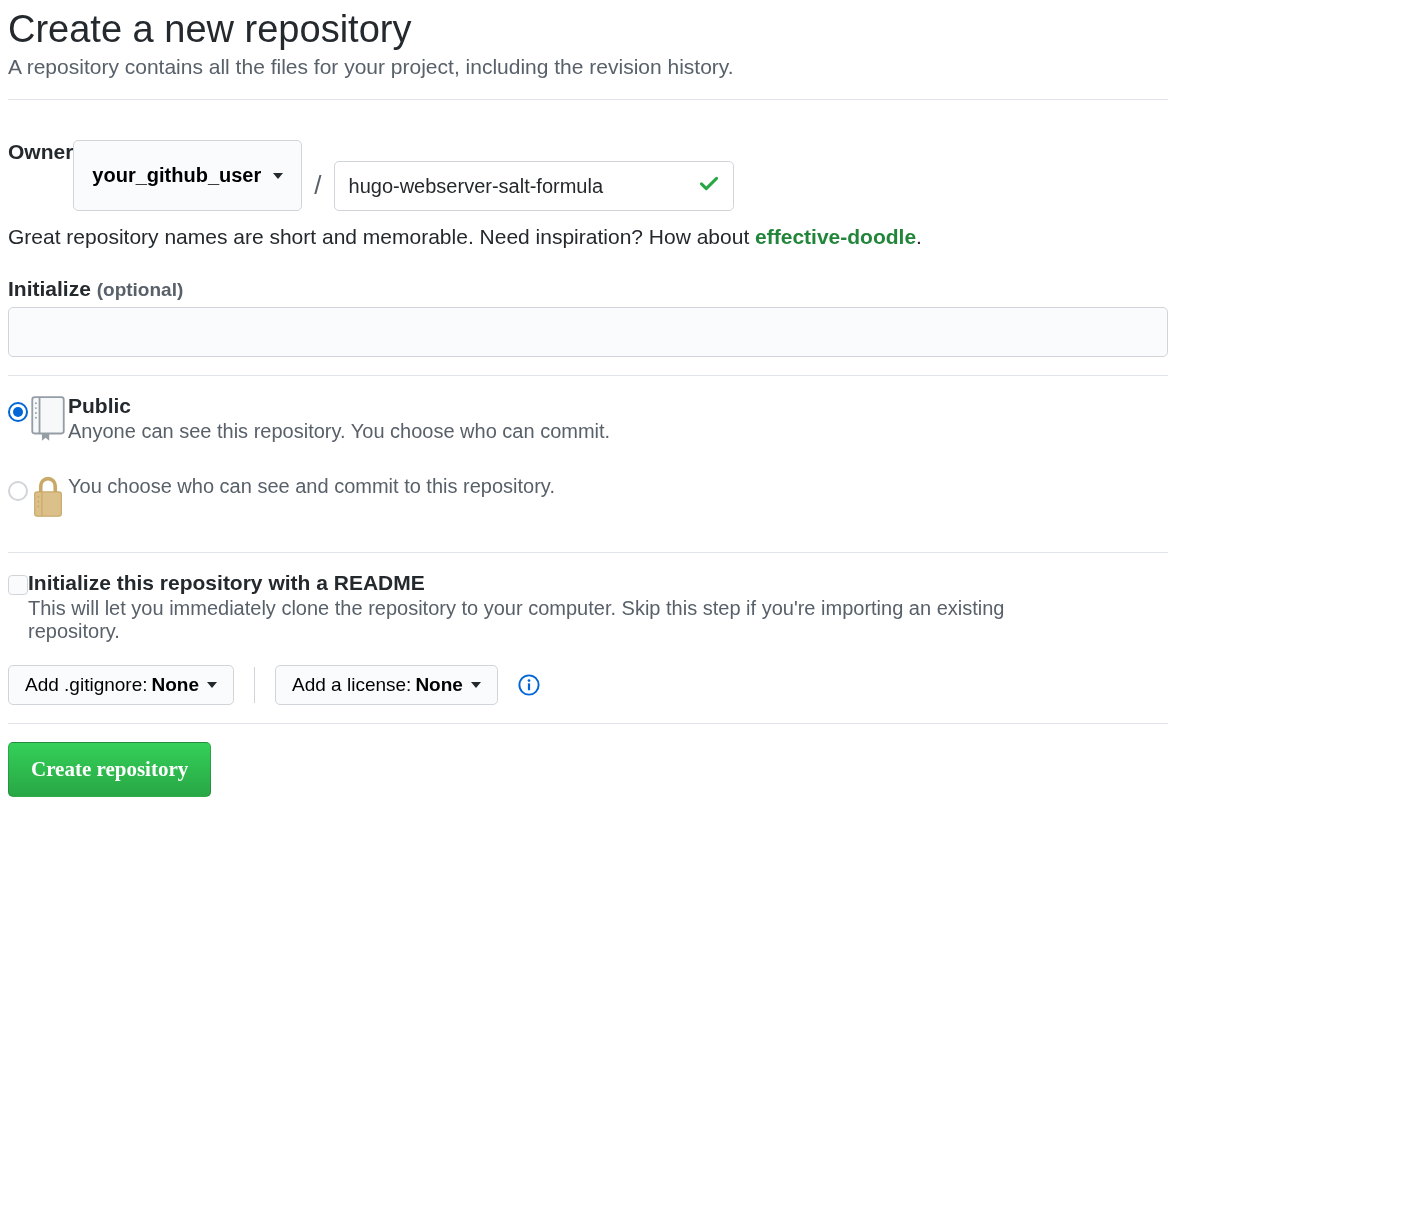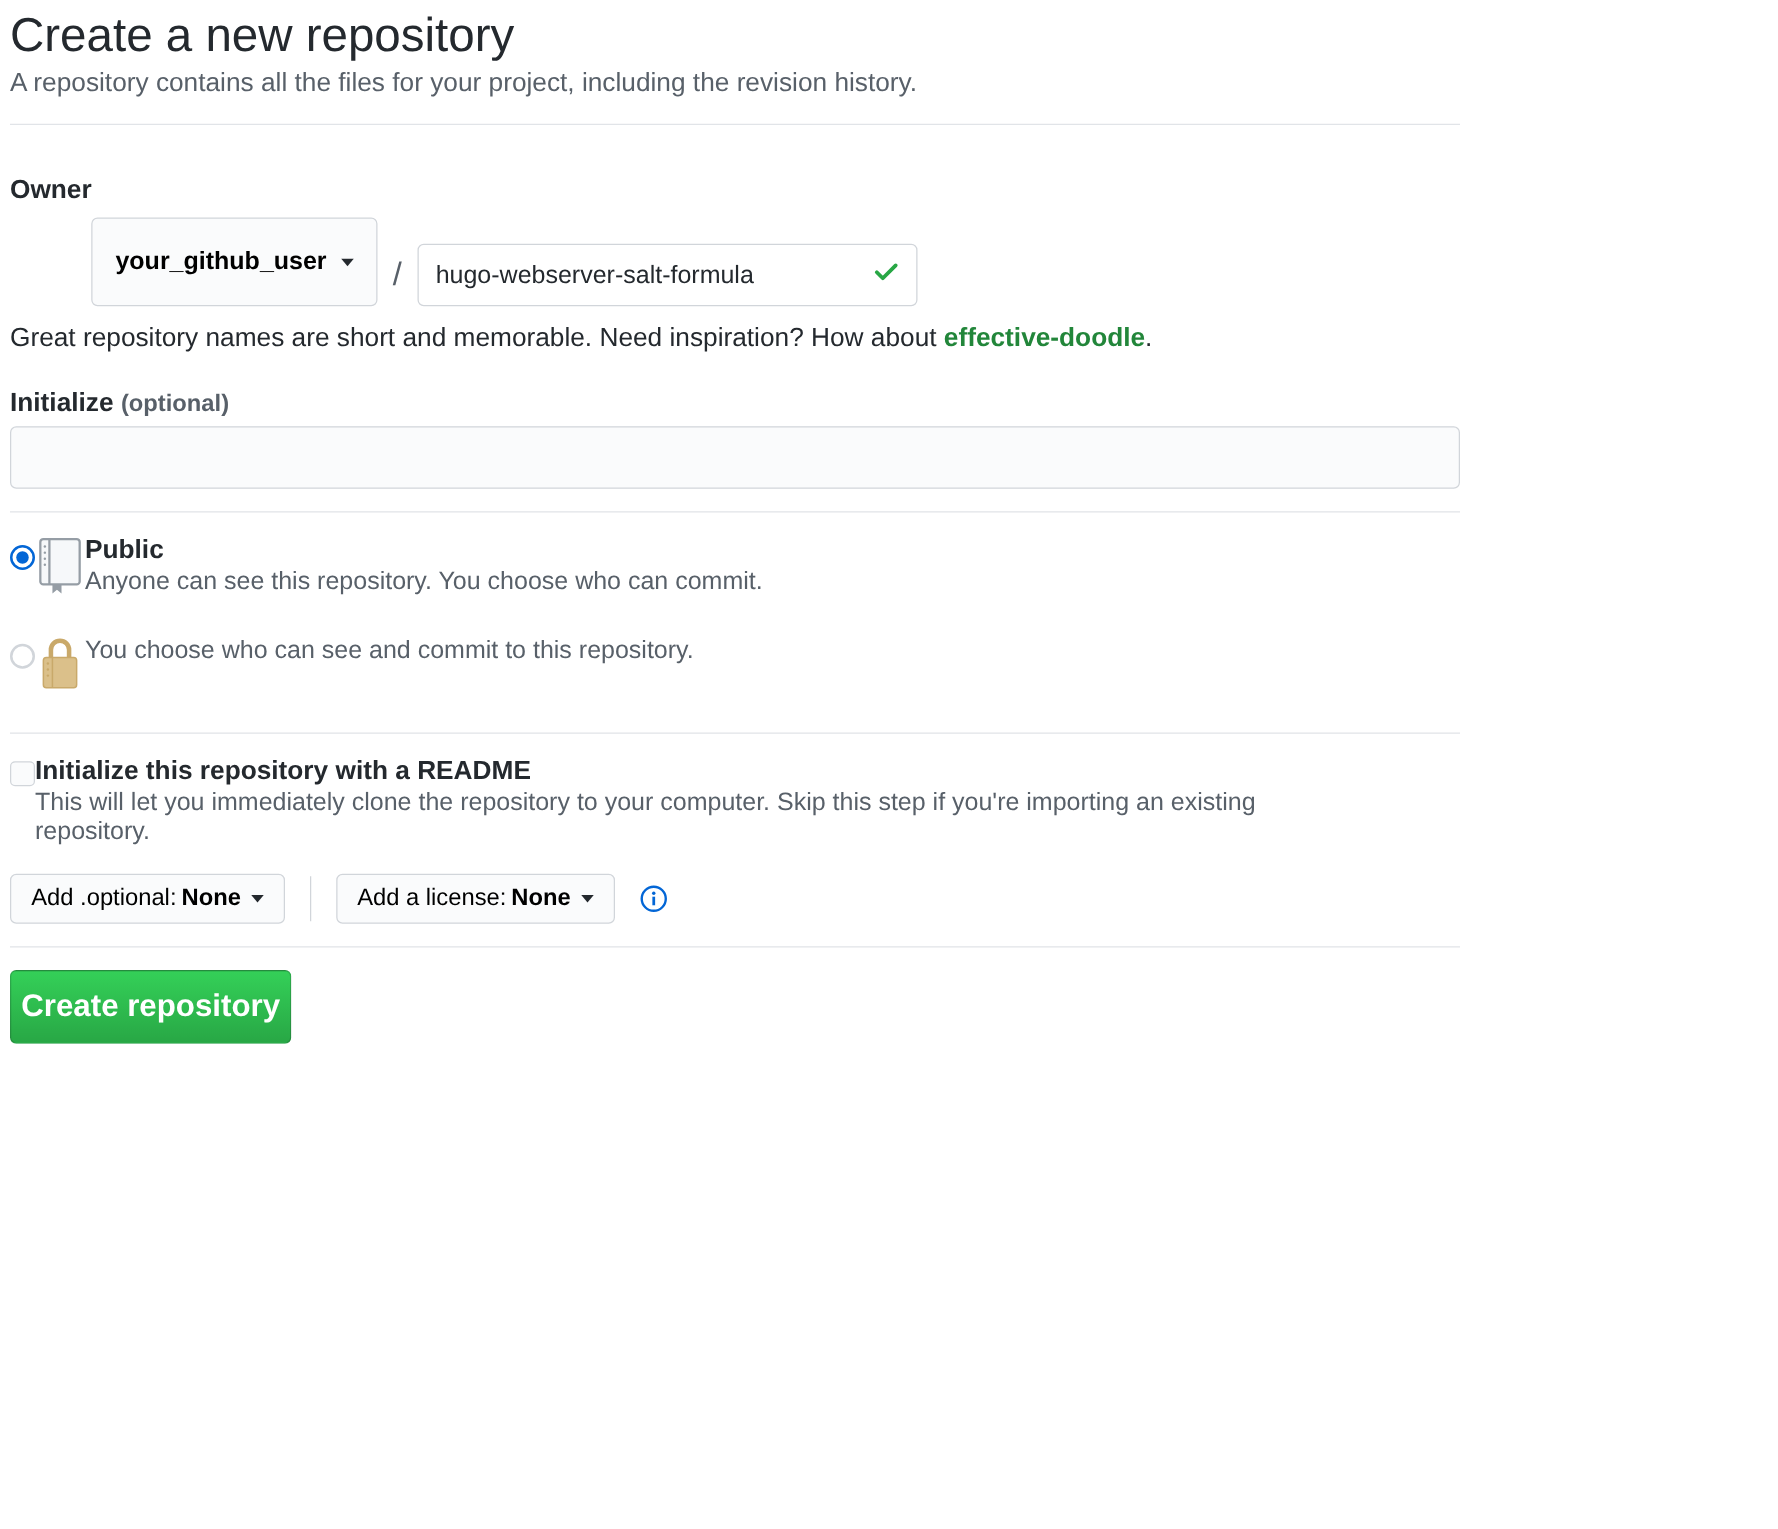--- a/index.html
+++ b/index.html
@@ -58,21 +58,20 @@
       align-items: center;
       padding: 23px 18px;
       font-size: 20px;
       font-weight: 600;
       background: #fafbfc;
       border: 1px solid #d1d5da;
       border-radius: 5px;
       cursor: pointer;
       gap: 8px;
       min-height: 50px;
-      margin-top: 34px;
     }
     .caret-down {
       display: inline-block;
       width: 0; height: 0;
       border-left: 5px solid transparent;
       border-right: 5px solid transparent;
       border-top: 6px solid #24292e;
       margin-left: 4px;
     }
     .text-input {
@@ -202,28 +201,29 @@
       width: 1px;
       height: 36px;
       background: #d1d5da;
     }
     .info-icon {
       color: #0366d6;
       display: inline-flex;
     }
     .primary-button {
       display: inline-block;
-      padding: 14px 8px;
-      font-size: 25px;
+      padding: 14px 22px;
+      font-size: 21px;
       font-weight: 600;
       color: #fff;
       background: linear-gradient(#34d058, #28a745);
       border: 1px solid rgba(27,31,35,0.2);
       border-radius: 5px;
       cursor: pointer;
+      font-family: Liberation Serif, serif;
     }
   </style>
 </head>
 <body>
 
 <div class="container">
 
   <h1>Create a new repository</h1>
   <p class="subtitle">A repository contains all the files for your project, including the revision history.</p>
 
@@ -305,21 +305,21 @@
   <div class="checkbox-row">
     <input type="checkbox" class="checkbox" style="">
     <div class="checkbox-content">
       <div class="cb-title">Initialize this repository with a README</div>
       <div class="cb-desc">This will let you immediately clone the repository to your computer. Skip this step if you're importing an existing repository.</div>
     </div>
   </div>
 
   <div class="dropdown-row">
     <button class="dd-button">
-      <span>Add .optional: </span>
+      <span>Add .gitignore: </span>
       <span class="dd-value">None</span>
       <span class="caret-down"></span>
     </button>
     <div class="vdivider"></div>
     <button class="dd-button">
       <span>Add a license: </span>
       <span class="dd-value">None</span>
       <span class="caret-down"></span>
     </button>
     <span class="info-icon">

